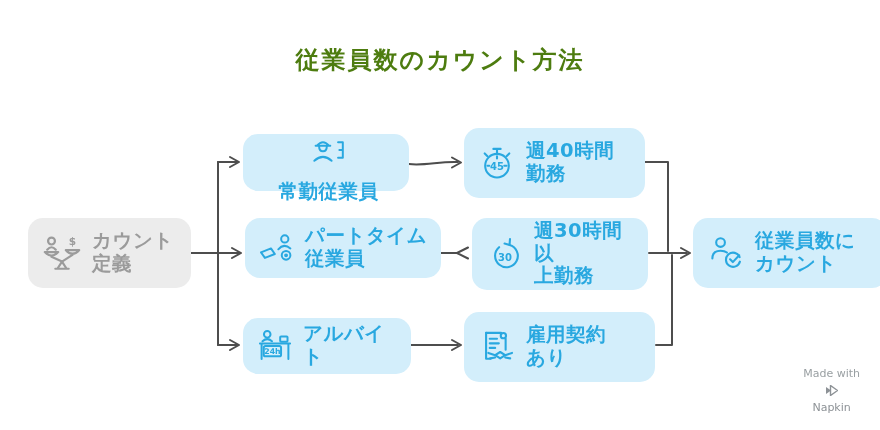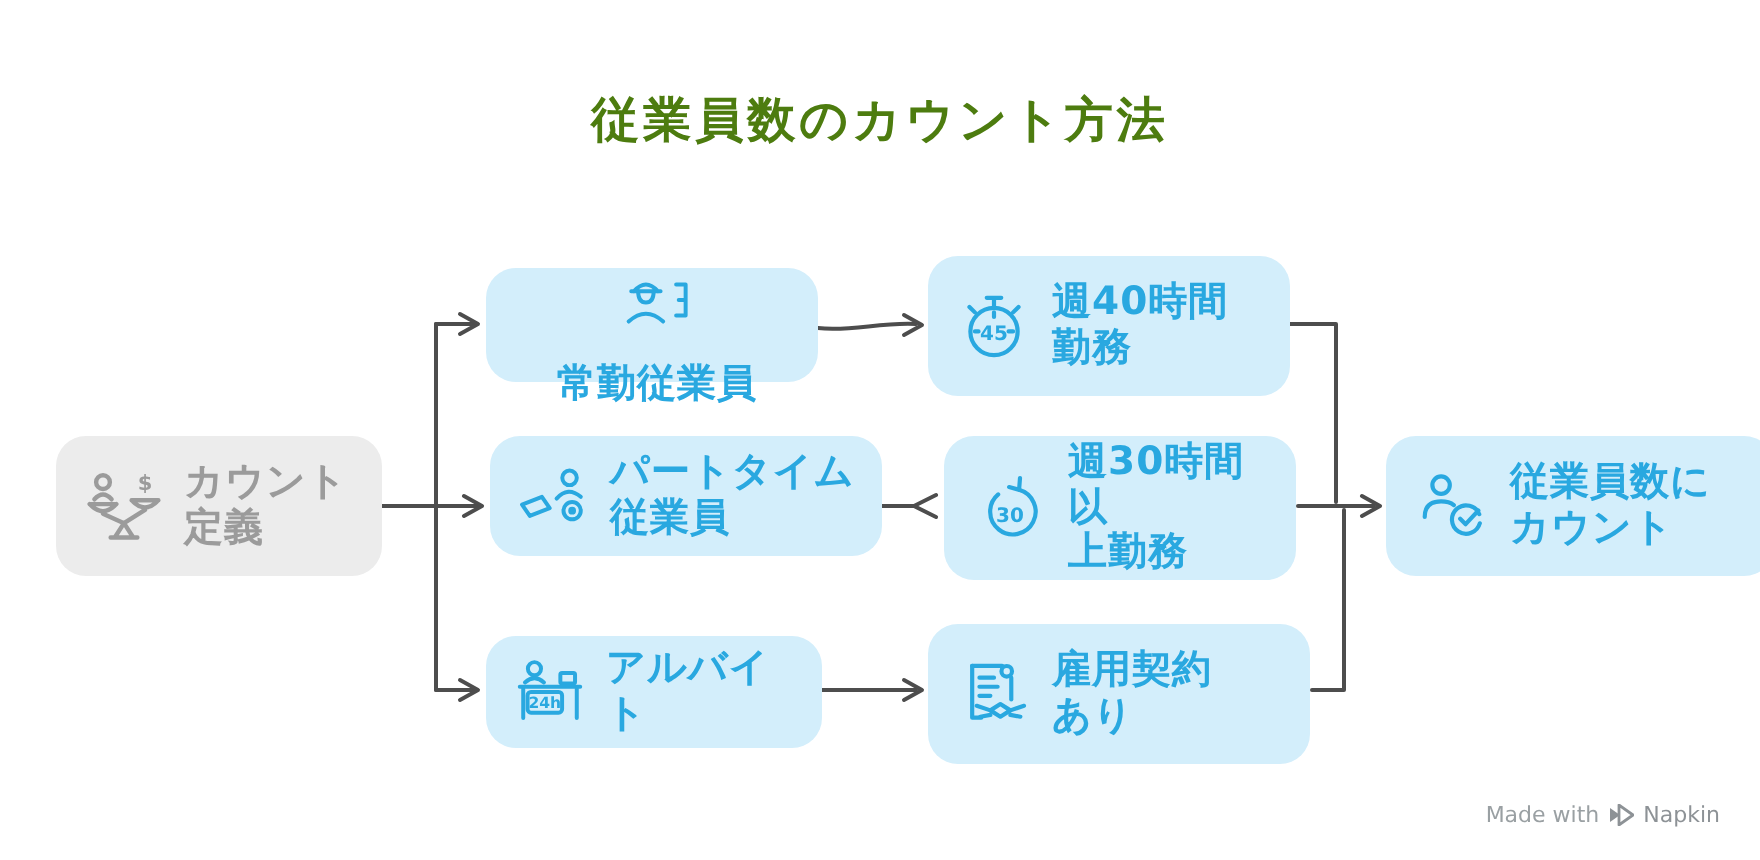--- a/index.html
+++ b/index.html
@@ -12,21 +12,21 @@
   .node{position:absolute;border-radius:15px;display:flex;align-items:center;
         gap:9px;padding:0 8px 0 13px;box-sizing:border-box;}
   .node.blue{background:#d3eefb;color:#29a8e0;}
   .node.gray{background:#ececec;color:#9b9b9b;}
   .node .label{font-weight:bold;font-size:19.5px;line-height:1.16;white-space:pre-line;letter-spacing:0.5px;}
   .node .icon{flex:0 0 auto;display:flex;align-items:flex-start;justify-content:center;}
   .icon svg{display:block;stroke:currentColor;fill:none;stroke-width:2.3;
             stroke-linecap:round;stroke-linejoin:round;}
   .icon svg text{stroke:none;fill:currentColor;font-family:"DejaVu Sans","Liberation Sans",sans-serif;font-weight:bold;}
   .watermark{position:absolute;right:20px;bottom:16px;display:flex;align-items:center;gap:5px;
-             color:#9aa0a3;font-size:11px;}
+             color:#9aa0a3;font-size:11px;flex-direction:column;}
   .watermark .brand{font-weight:400;color:#8d9296;}
   .watermark svg{display:block;}
 </style>
 </head>
 <body>
 
 <div class="canvas">
 
   <h1 class="title">従業員数のカウント方法</h1>
 

